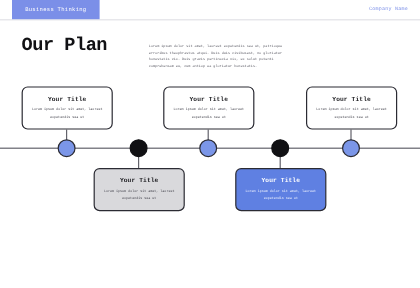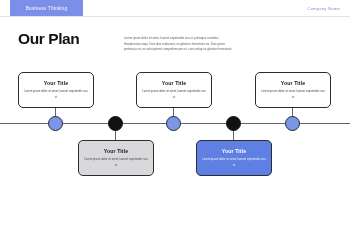--- a/index.html
+++ b/index.html
@@ -13,20 +13,21 @@
     font-family: "Liberation Sans", sans-serif;
     overflow: hidden;
   }
 
   .slide {
     position: relative;
     width: 310px;
     height: 197px;
     background: #ffffff;
     box-sizing: border-box;
+    font-family: Liberation Mono, monospace;
   }
 
   
   .header {
     position: absolute;
     left: 0;
     top: 0;
     width: 350px;
     height: 17px;
   }

